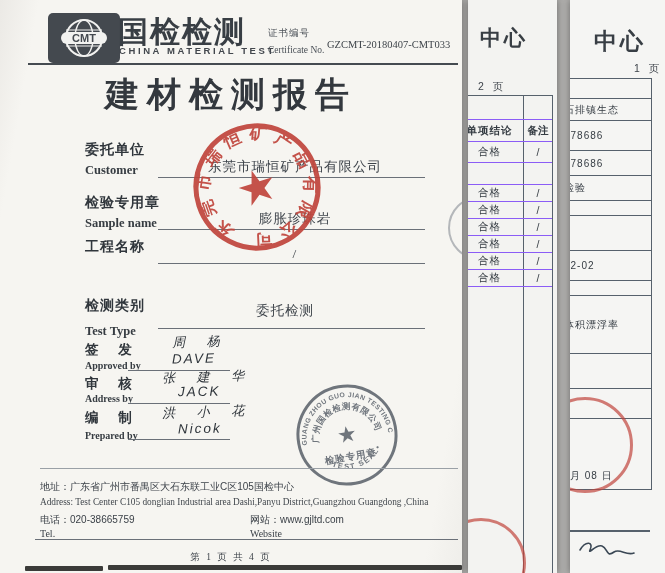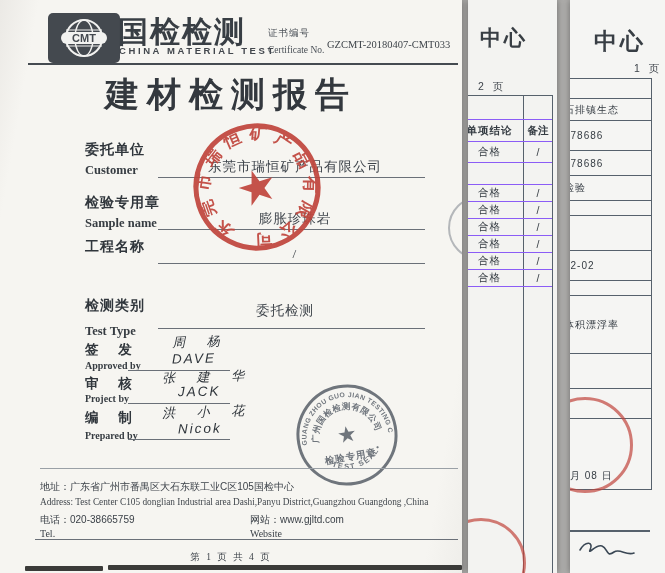--- a/index.html
+++ b/index.html
@@ -136,21 +136,21 @@
 
     <div class="sig-cn-label" style="top:341px;">签 发</div>
     <div class="hw hw-cn" style="left:172px; top:333px;">周 杨</div>
     <div class="hw hw-en" style="left:172px; top:351px;">DAVE</div>
     <div class="sig-en-label" style="top:360px;">Approved by</div>
     <div class="sig-line" style="top:370px;"></div>
 
     <div class="sig-cn-label" style="top:375px;">审 核</div>
     <div class="hw hw-cn" style="left:162px; top:368px;">张 建 华</div>
     <div class="hw hw-en" style="left:178px; top:384px;">JACK</div>
-    <div class="sig-en-label" style="top:393px;">Project by</div>
+    <div class="sig-en-label" style="top:393px;">Address by</div>
     <div class="sig-line" style="top:403px;"></div>
 
     <div class="sig-cn-label" style="top:409px;">编 制</div>
     <div class="hw hw-cn" style="left:162px; top:403px;">洪 小 花</div>
     <div class="hw hw-en" style="left:178px; top:421px;">Nicok</div>
     <div class="sig-en-label" style="top:430px;">Prepared by</div>
     <div class="sig-line" style="top:439px;"></div>
 
     <div class="stamp-seal">
       <svg width="106" height="106" viewBox="0 0 106 106">

